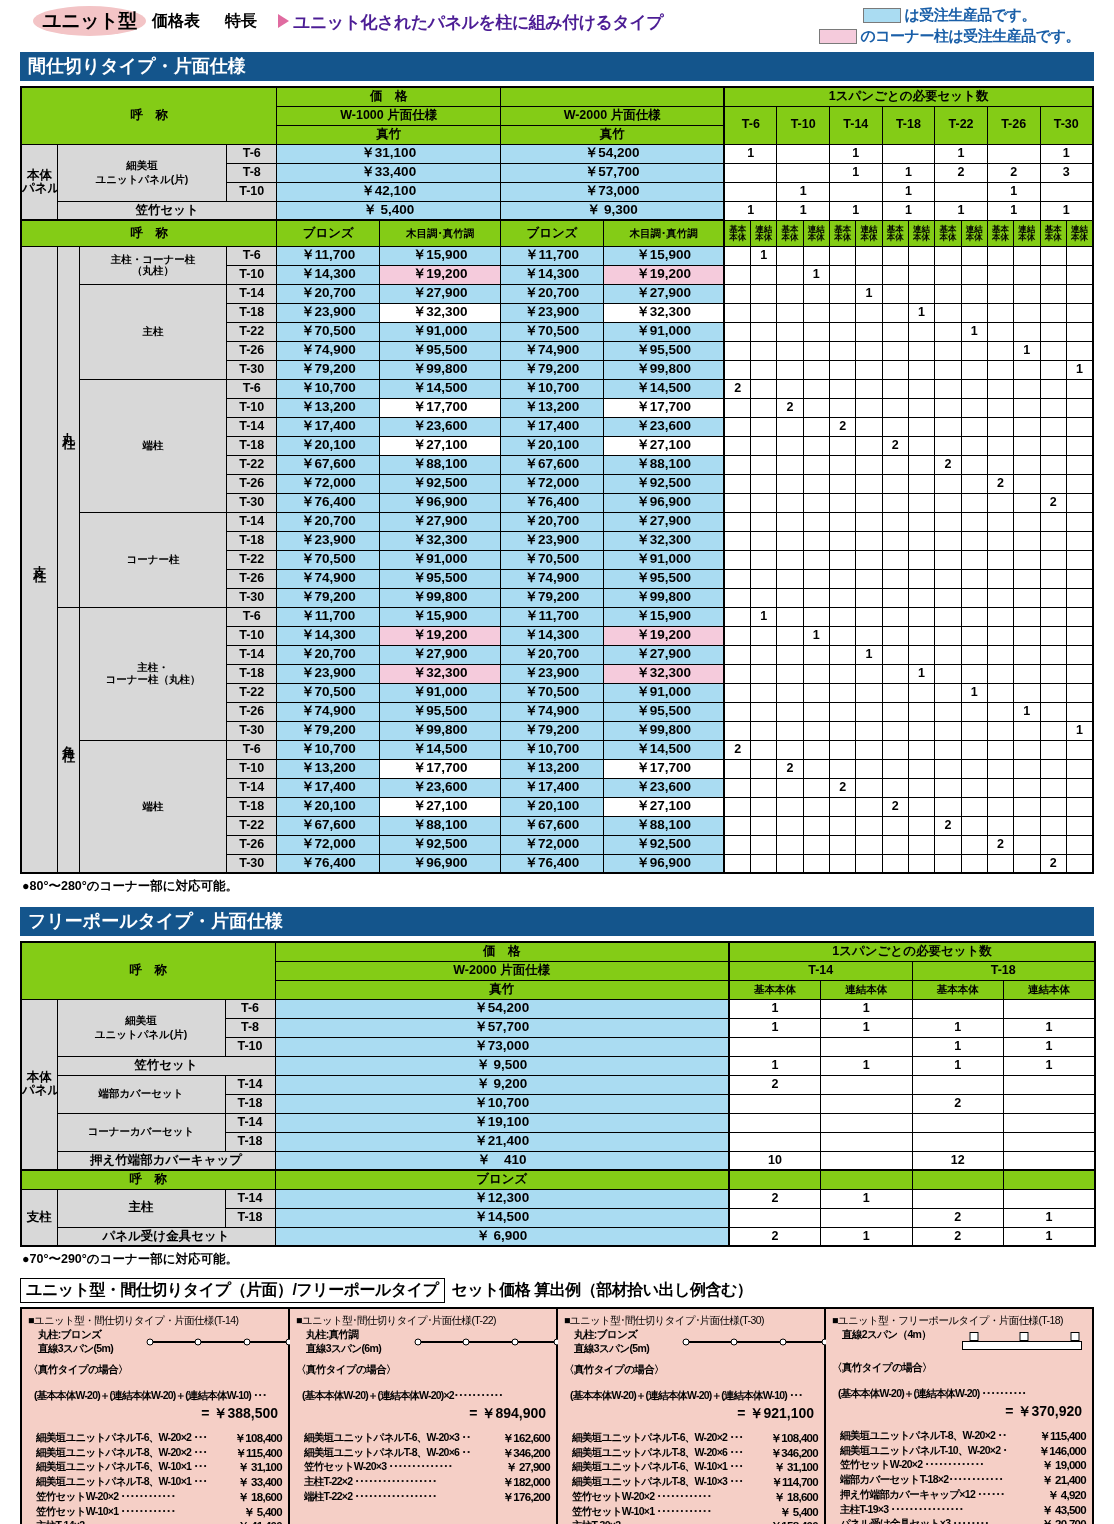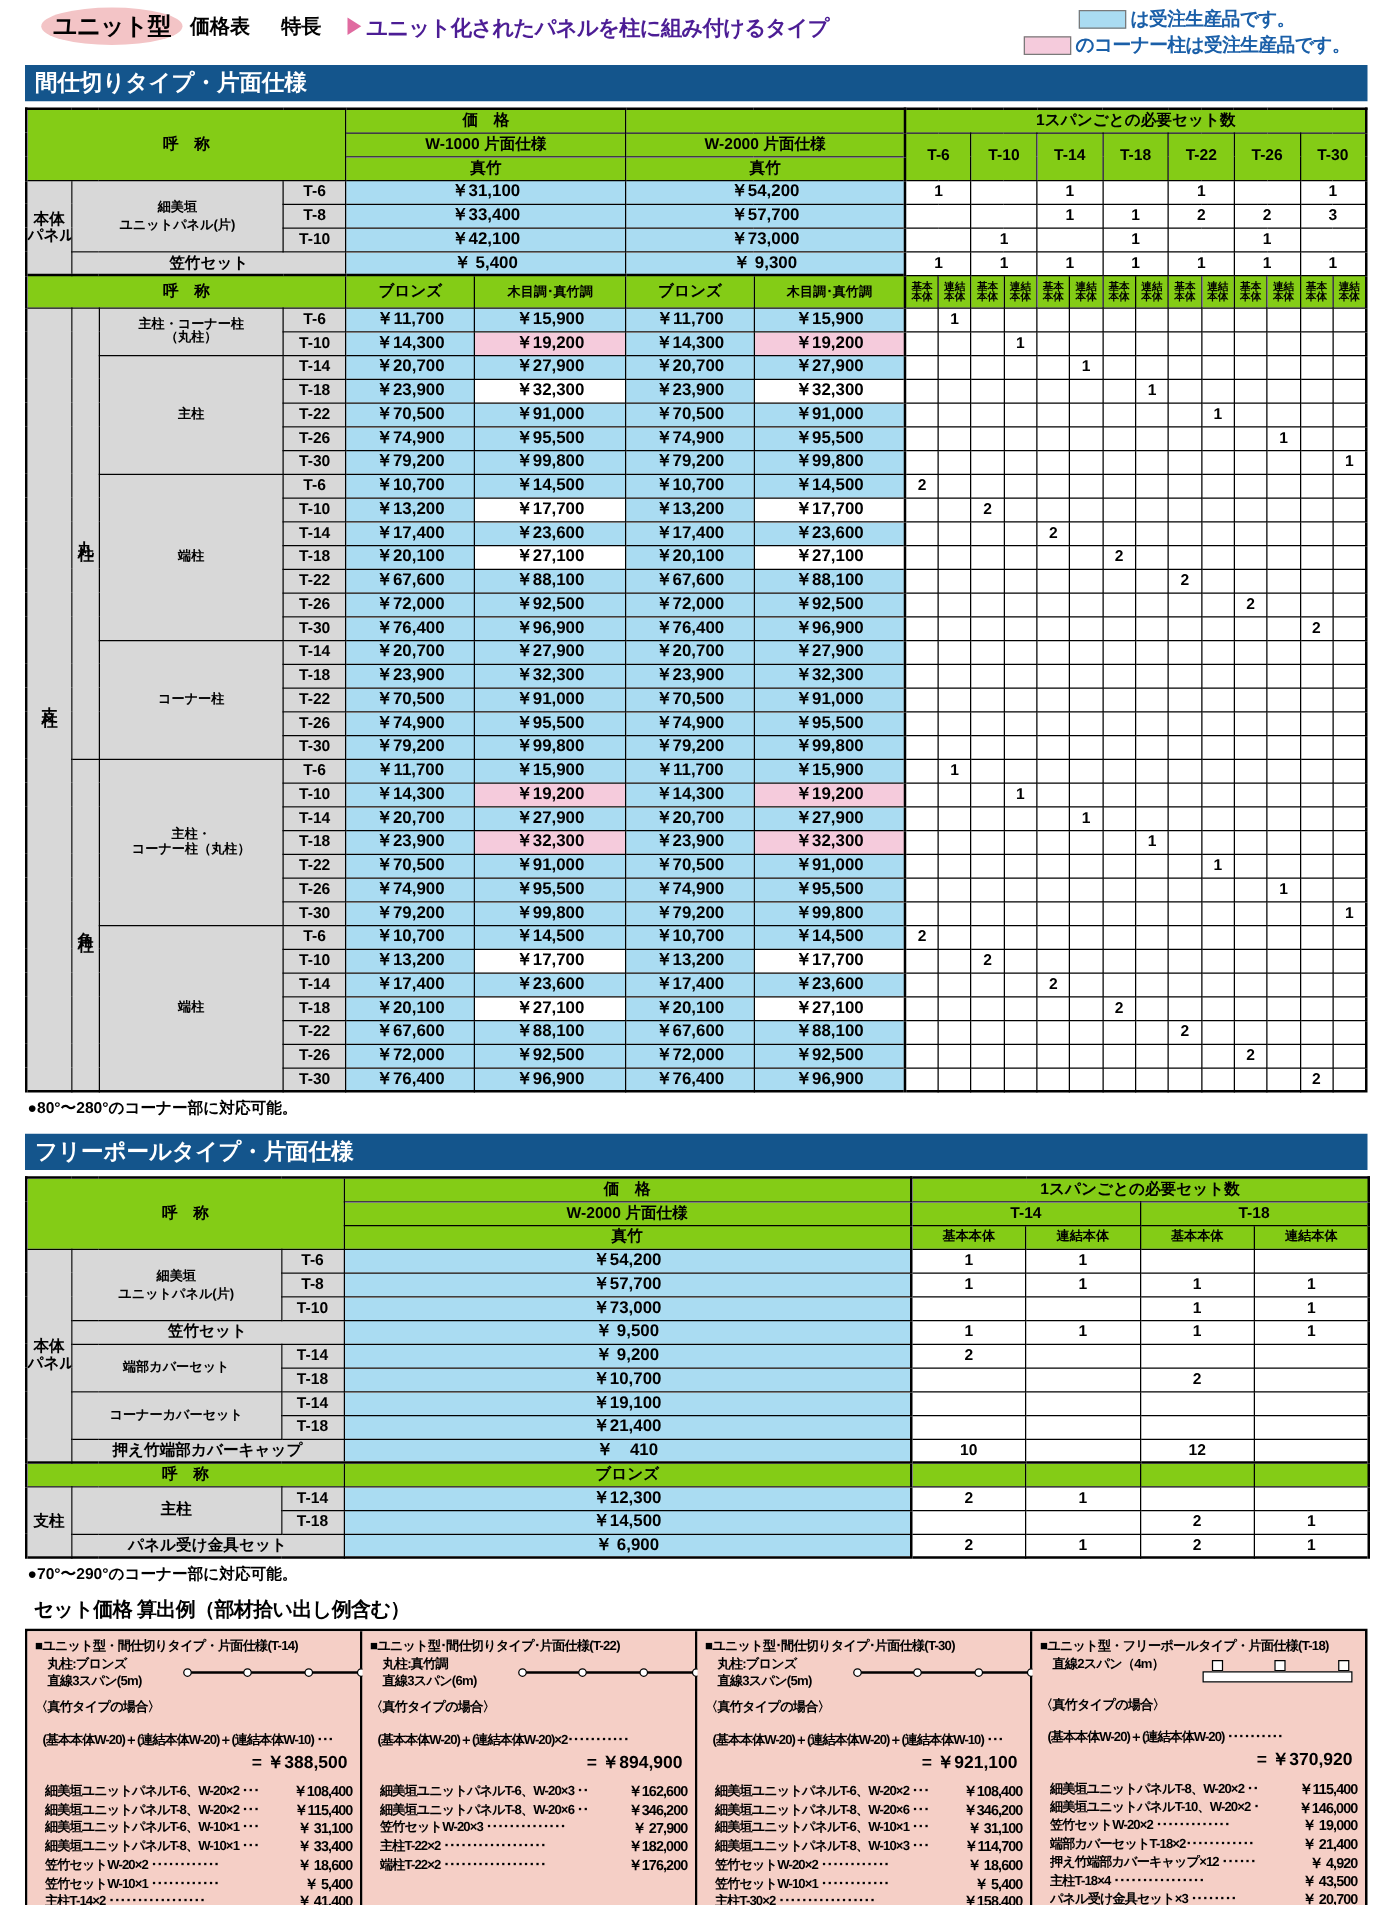--- a/index.html
+++ b/index.html
@@ -75,21 +75,21 @@
     border:1.5px solid #000; padding:1px 5px; font-size:16px; font-weight:bold; letter-spacing:-0.5px;
   }
   .calchead .plain { font-size:16px; font-weight:bold; margin-left:7px; letter-spacing:-0.5px; }
 
   .calcrow { display:flex; width:1074px; border:2px solid #000; }
   .calcbox {
     background:#f5cfc6; flex:1 1 0; padding:5px 6px 4px 6px;
     border-right:2px solid #000; position:relative; min-height:190px;
   }
   .calcbox:last-child { border-right:none; }
-  .cb-title { font-size:10.5px; font-weight:bold; letter-spacing:-0.6px; }
+  .cb-title { font-size:10.5px; font-weight:normal; letter-spacing:-0.6px; }
   .cb-sub { font-size:10.5px; font-weight:bold; letter-spacing:-0.6px; padding-left:10px; }
   .cb-case { font-size:10.5px; font-weight:bold; letter-spacing:-0.6px; margin-top:7px; }
   .cb-formula { font-size:10.5px; font-weight:bold; letter-spacing:-0.8px; padding-left:6px;margin-top:12px; }
   .cb-total { font-size:14px; font-weight:bold; text-align:right; margin-top:2px; padding-right:4px; }
   .items { margin-top:8px; padding-left:8px; }
   .item { display:flex; font-size:10.5px; font-weight:bold; letter-spacing:-0.7px; line-height:1.28; }
   .item .nm { flex:1 1 auto; overflow:hidden; }
   .item .vl { flex:0 0 auto; text-align:right; padding-left:2px; font-size:11.5px; }
 
   
@@ -1074,20 +1074,21 @@
           <td class="white">2</td>
           <td class="white">1</td>
           <td class="white">2</td>
           <td class="white thickR">1</td>
         </tr>
       </tbody>
   </table>
   <div class="note">●70°〜290°のコーナー部に対応可能。</div>
 
   <div class="calchead">
+    <span class="boxed">ユニット型・間仕切りタイプ（片面）/フリーポールタイプ</span>
     <span class="plain">セット価格 算出例（部材拾い出し例含む）</span>
   </div>
   <div class="calcrow" id="calc-row">
       <div class="calcbox">
         <div class="cb-title">■ユニット型・間仕切りタイプ・片面仕様(T-14)</div>
         <div class="cb-sub">丸柱:ブロンズ</div>
         <div class="cb-sub" style="position:relative">直線3スパン(5m)<span style="position:absolute;left:120px;top:-7px"><span class="diag" style="width:142px;height:14px;vertical-align:middle;"><span class="line"></span><span class="node" style="left:2px"></span><span class="node" style="left:35%"></span><span class="node" style="left:70%"></span><span class="node" style="left:99%"></span></span></span></div>
         <div class="cb-case">〈真竹タイプの場合〉</div>
         <div class="cb-formula">(基本本体W-20)＋(連結本体W-20)＋(連結本体W-10) ･･･</div>
         <div class="cb-total">= ￥388,500</div>
@@ -1220,21 +1221,21 @@
           </div>
           <div class="item">
             <span class="nm">端部カバーセットT-18×2････････････</span>
             <span class="vl">￥ 21,400</span>
           </div>
           <div class="item">
             <span class="nm">押え竹端部カバーキャップ×12 ･･････</span>
             <span class="vl">￥  4,920</span>
           </div>
           <div class="item">
-            <span class="nm">主柱T-18×4 ････････････････</span>
+            <span class="nm">主柱T-19×3 ････････････････</span>
             <span class="vl">￥ 43,500</span>
           </div>
           <div class="item">
             <span class="nm">パネル受け金具セット×3 ････････</span>
             <span class="vl">￥ 20,700</span>
           </div>
         </div>
       </div>
     </div>
 

